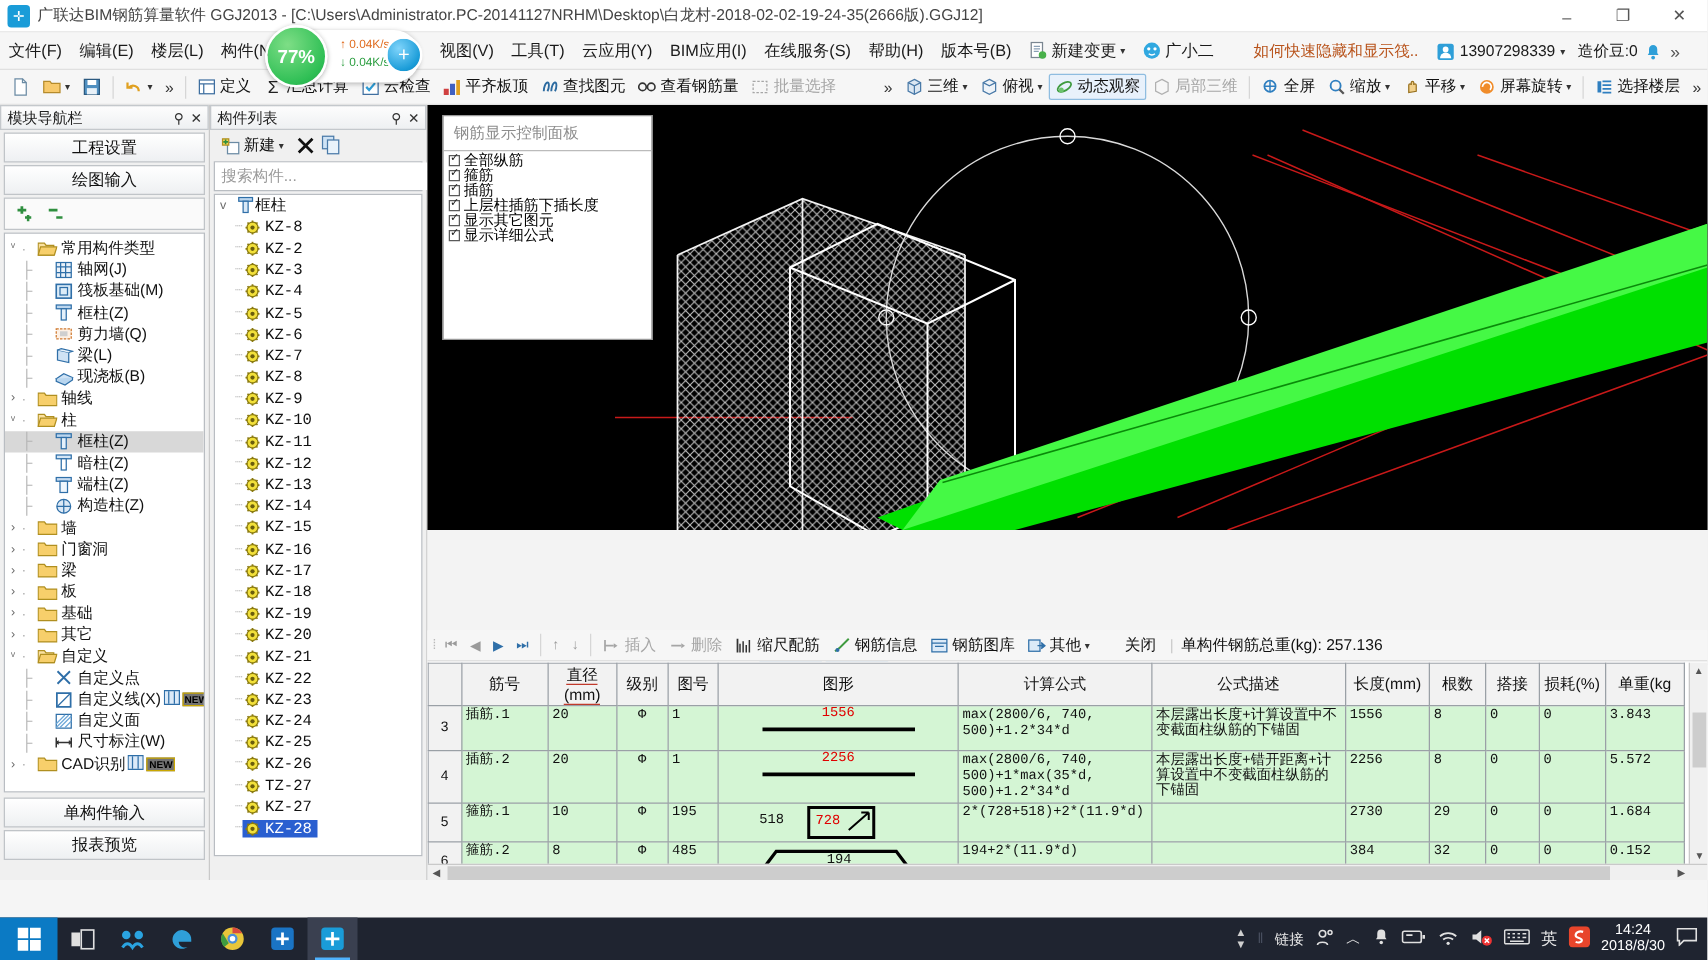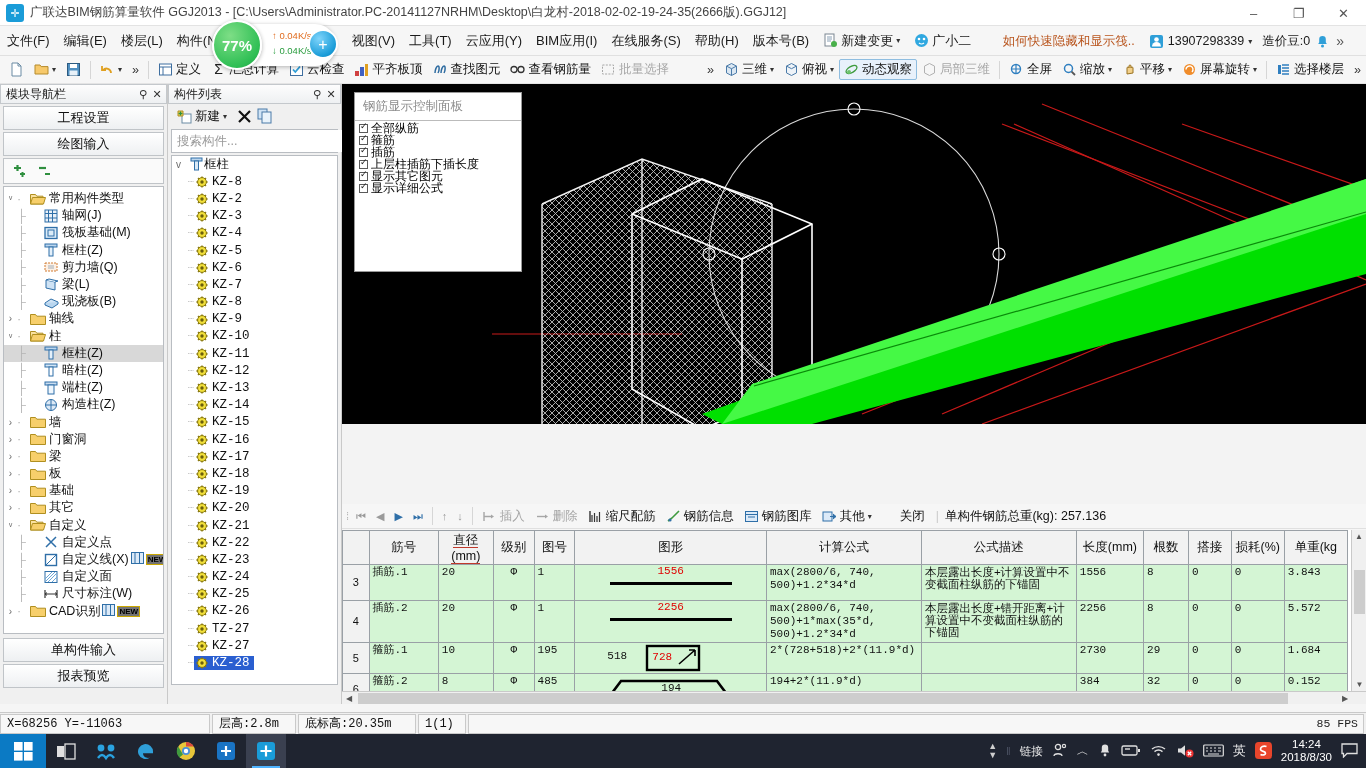--- a/index.html
+++ b/index.html
@@ -849,21 +849,21 @@
               <span style="width:12px;height:12px;margin-right:4px;"><svg width="12" height="12" viewBox="0 0 12 12">
                   <circle cx="6" cy="6" r="4.4" fill="#f2e03a" stroke="#8a7a10"></circle>
                   <circle cx="6" cy="6" r="1.7" fill="#6b5e0c"></circle>
                   <path d="M6 0.4v1.6M6 10v1.6M0.4 6h1.6M10 6h1.6M2 2l1.2 1.2M8.8 8.8L10 10M10 2L8.8 3.2M3.2 8.8L2 10" stroke="#8a7a10" stroke-width="1.4"></path>
                 </svg></span>
               <span>KZ-8</span>
             </span>
           </div>
           <div class="kzrow">
             <span style="width:22px;text-align:right;color:#b5b5b5;font-size:10px;">┈</span>
-            <span style="display:inline-flex;align-items:flex-end;padding:0 4px 0 2px;">
+            <span style="display:inline-flex;align-items:center;padding:0 4px 0 2px;">
               <span style="width:12px;height:12px;margin-right:4px;"><svg width="12" height="12" viewBox="0 0 12 12">
                   <circle cx="6" cy="6" r="4.4" fill="#f2e03a" stroke="#8a7a10"></circle>
                   <circle cx="6" cy="6" r="1.7" fill="#6b5e0c"></circle>
                   <path d="M6 0.4v1.6M6 10v1.6M0.4 6h1.6M10 6h1.6M2 2l1.2 1.2M8.8 8.8L10 10M10 2L8.8 3.2M3.2 8.8L2 10" stroke="#8a7a10" stroke-width="1.4"></path>
                 </svg></span>
               <span>KZ-9</span>
             </span>
           </div>
           <div class="kzrow">
             <span style="width:22px;text-align:right;color:#b5b5b5;font-size:10px;">┈</span>
@@ -1718,28 +1718,20 @@
       </div>
 
       <div style="position:absolute;left:0;bottom:0;width:1024px;height:13px;background:#f0f0f0;border-top:1px solid #c9c9c9;">
         <div style="position:absolute;left:0;width:14px;height:13px;text-align:center;font-size:8px;color:#555;line-height:13px;">◀</div>
         <div style="position:absolute;left:16px;top:1px;width:930px;height:11px;background:#cdcdcd;"></div>
         <div style="position:absolute;right:14px;width:14px;height:13px;text-align:center;font-size:8px;color:#555;line-height:13px;">▶</div>
       </div>
     </div>
   </div>
 
-  <div class="statusbar">
-    <div class="sbcell" style="width:210px">X=68256 Y=-11063</div>
-    <div class="sbcell" style="width:84px">层高:2.8m</div>
-    <div class="sbcell" style="width:118px">底标高:20.35m</div>
-    <div class="sbcell" style="width:48px">1(1)</div>
-    <div class="sbcell" style="flex:1;"></div>
-    <div style="position:absolute;right:8px;font-size:11.5px;color:#222;">85 FPS</div>
-  </div>
 
   <div class="taskbar">
     <div class="startbtn">
       <svg width="19" height="19" viewBox="0 0 19 19">
           <rect x="0" y="0" width="8.6" height="8.6" fill="#fff"></rect>
           <rect x="10" y="0" width="8.6" height="8.6" fill="#fff"></rect>
           <rect x="0" y="10" width="8.6" height="8.6" fill="#fff"></rect>
           <rect x="10" y="10" width="8.6" height="8.6" fill="#fff"></rect>
         </svg>
     </div>

